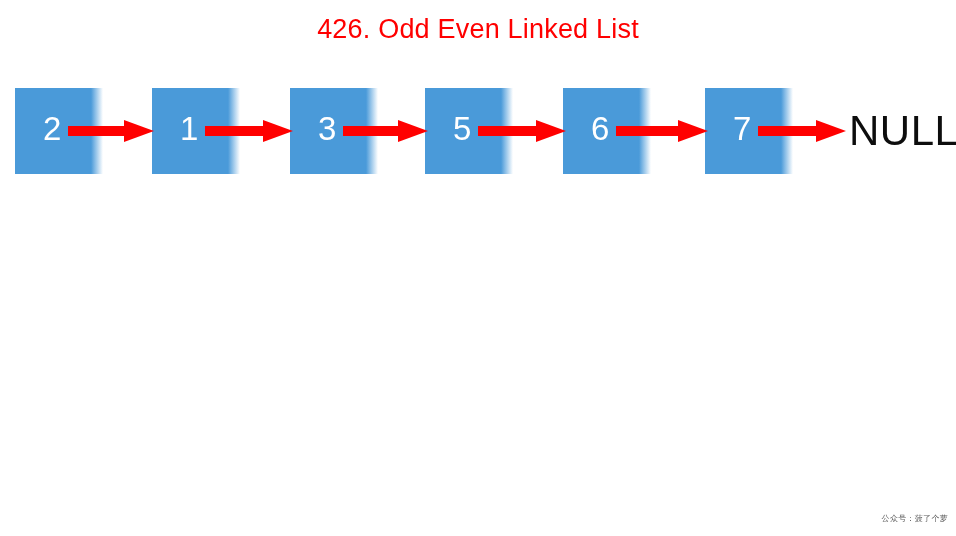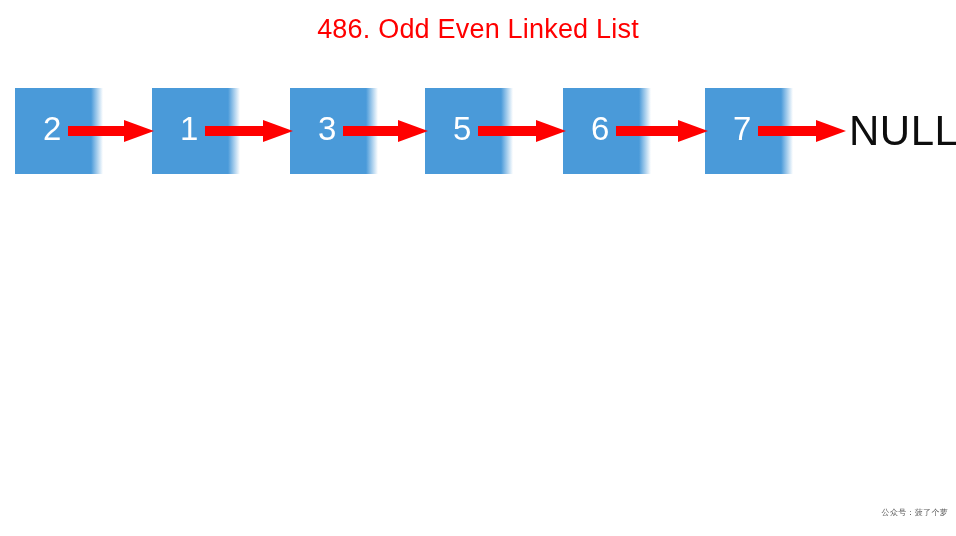--- a/index.html
+++ b/index.html
@@ -78,33 +78,33 @@
     font-weight: 400;
     line-height: 48px;
     letter-spacing: 0.5px;
     white-space: nowrap;
   }
 
   
   #watermark {
     position: absolute;
     right: 8px;
-    bottom: 17px;
+    bottom: 11px;
     color: #595959;
     font-size: 8px;
     line-height: 12px;
     letter-spacing: 0.3px;
     white-space: nowrap;
     font-family: Liberation Mono, monospace;
   }
 </style>
 </head>
 <body>
 
-<div id="slide-title">486. Odd Even Linked List</div>
+<div id="slide-title">426. Odd Even Linked List</div>
 
 <div id="linked-list">
 
   <div class="node" style="left:15px">
     <span class="node-value">2</span>
   </div>
 
   <div class="node" style="left:152px">
     <span class="node-value">1</span>
   </div>

